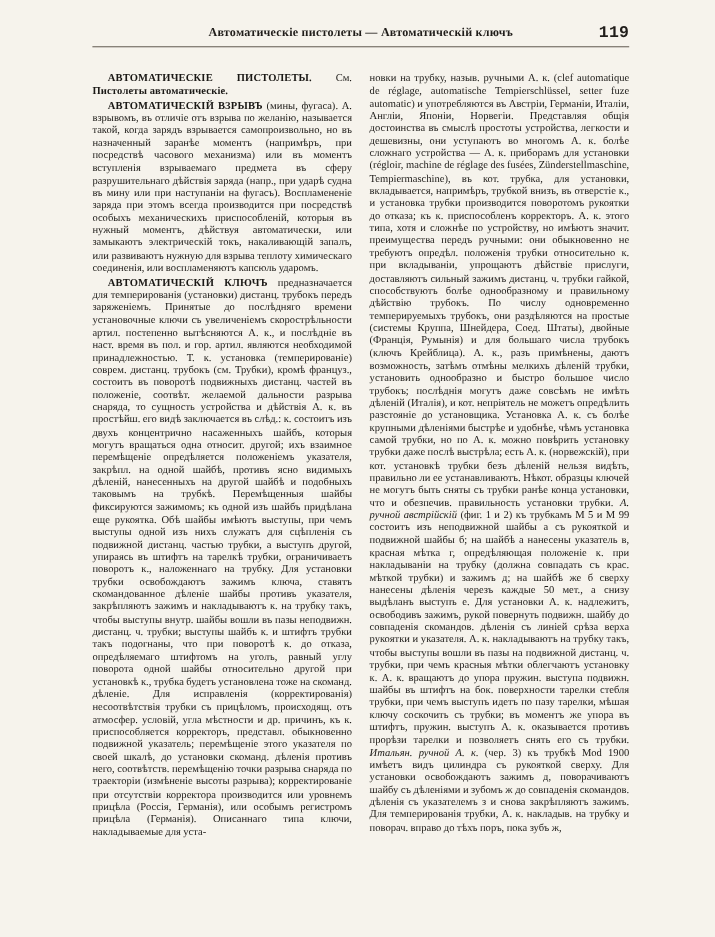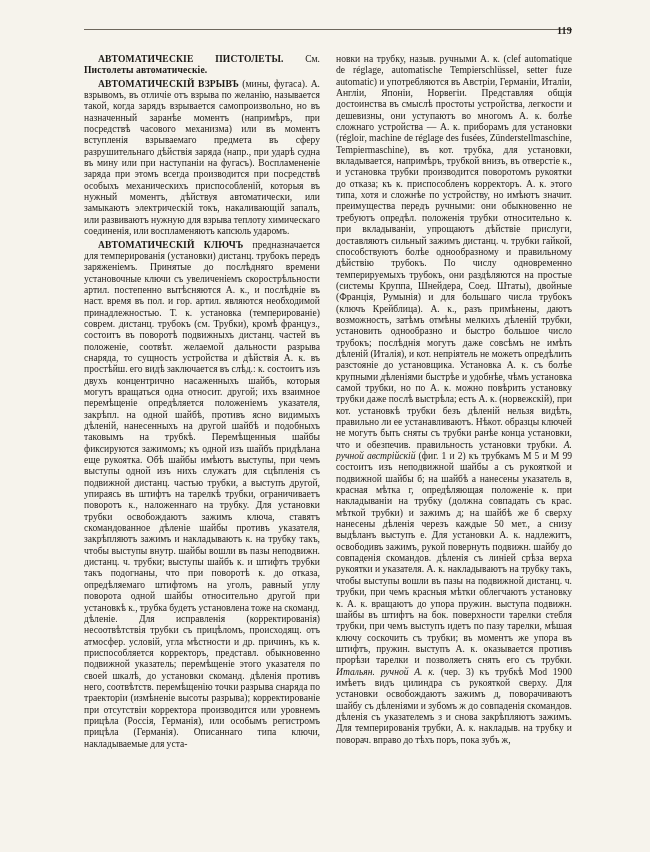--- a/index.html
+++ b/index.html
@@ -21,21 +21,22 @@
     font-size: 11px;
     font-weight: 700;
     color: #201d1a;
     letter-spacing: .2px;
     line-height: 13px;
   }
   .rh-page {
     position: absolute;
     right: 0; top: 0;
     font-weight: 700;
-    font-size: 10px;
+    font-size: 15px;
+    font-family: Liberation Mono, monospace;
   }
   .head-rule {
     border-bottom: 1px solid #6d665c;
     margin-top: 5px;
   }
   .columns {
     display: flex;
     gap: 16px;
     margin-top: 23px;
   }
@@ -55,20 +56,21 @@
   .cont { text-indent: 0; }
   .b { font-weight: 700; letter-spacing: .15px; }
   .i { font-style: italic; }
 </style>
 </head>
 <body>
 
 <div class="page">
 
   <div class="running-head">
+    <span>Автоматическіе пистолеты — Автоматическій ключъ</span>
     <span class="rh-page">119</span>
   </div>
 
   <div class="head-rule"></div>
 
   <div class="columns">
 
     <div class="col">
 
       <p class="entry"><span class="b">АВТОМАТИЧЕСКІЕ ПИСТОЛЕТЫ.</span><span> См. </span><span class="b">Пистолеты автоматическіе.</span></p>

